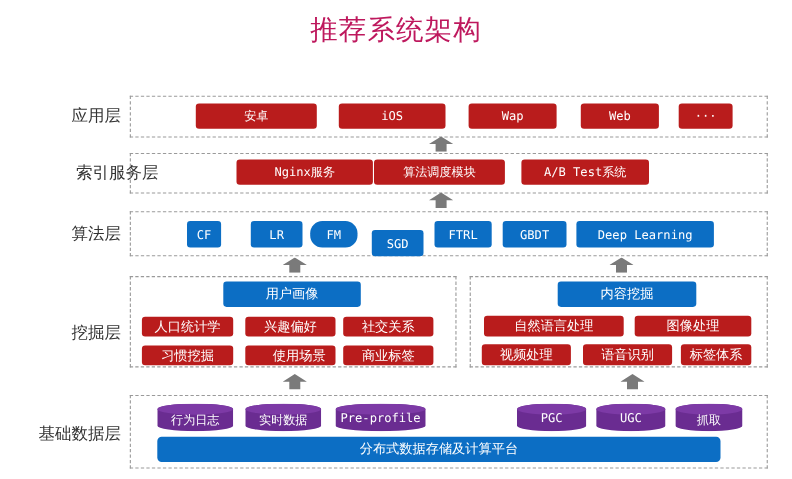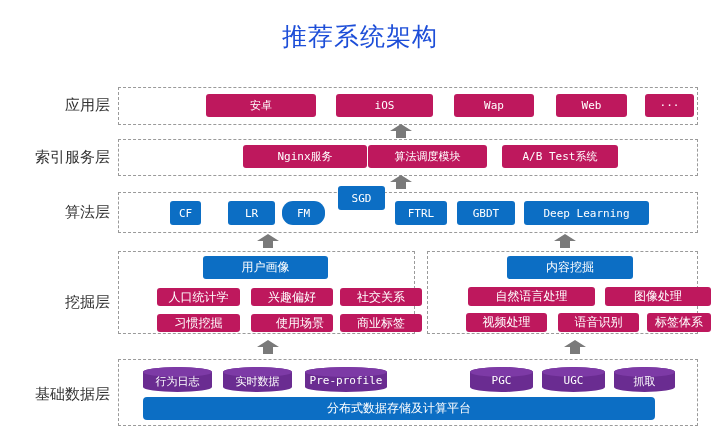--- a/index.html
+++ b/index.html
@@ -1,26 +1,26 @@
 <!DOCTYPE html>
 <html><head>
 <meta charset="utf-8">
 <style>
   html, body { margin:0; padding:0; background:#ffffff; }
   body { width:720px; height:435px; position:relative; overflow:hidden;
          font-family:"DejaVu Sans", "Liberation Sans", sans-serif; }
-  .title { position:absolute; left:0; width:720px; top:20px; text-align:center;
-           font-size:25px; color:#1d4ed8; letter-spacing:1px; font-family:"DejaVu Serif", serif; }
+  .title { position:absolute; left:0; width:720px; top:10px; text-align:center;
+           font-size:25px; color:#be185d; letter-spacing:1px; font-family:"DejaVu Serif", serif; }
   .layer-label { position:absolute; width:110px; text-align:right; font-size:15px; color:#333;
                  font-family:"DejaVu Serif", serif; }
   .box { position:absolute; border:1.2px dashed #9a9a9a; box-sizing:border-box; }
   .btn { position:absolute; color:#fff; font-size:11px; display:flex; align-items:center;
          justify-content:center; border-radius:3px; box-sizing:border-box; white-space:nowrap;
          font-family:"DejaVu Sans Mono", monospace; }
-  .red { background:#be185d;margin-left:28px; }
+  .red { background:#b91c1c; }
   .blue { background:#0c6ec4; }
   .arrow { position:absolute; width:22px; height:14px; }
   .cyl { position:absolute; height:25px; }
   .cyl svg { position:absolute; left:0; top:0; }
   .cyl span { position:absolute; left:0; right:0; top:7px; text-align:center; color:#fff;
               font-size:11px; font-family:"DejaVu Sans Mono", monospace; }
   .cjk { font-family:"DejaVu Sans", sans-serif; }
 </style>
 </head>
 <body>
@@ -33,36 +33,36 @@
 <div class="btn red cjk" style="left:178px;top:94px;width:110px;height:23px;">安卓</div>
 <div class="btn red" style="left:308px;top:94px;width:97px;height:23px;">iOS</div>
 <div class="btn red" style="left:426px;top:94px;width:80px;height:23px;">Wap</div>
 <div class="btn red" style="left:528px;top:94px;width:71px;height:23px;">Web</div>
 <div class="btn red" style="left:617px;top:94px;width:49px;height:23px;">···</div>
 
 <svg class="arrow" style="left:390px;top:124px;" viewBox="0 0 22 14">
     <polygon points="11,0 22,7 16,7 16,14 6,14 6,7 0,7" fill="#7a7a7a"></polygon>
   </svg>
 
-<div class="layer-label cjk" style="left:0;top:148px;">索引服务层</div>
+<div class="layer-label cjk" style="left:0;top:148px;padding-left:34px;">索引服务层</div>
 <div class="box" style="left:118px;top:139px;width:580px;height:37px;"></div>
 <div class="btn red" style="left:215px;top:145px;width:124px;height:23px;">Nginx服务</div>
 <div class="btn red cjk" style="left:340px;top:145px;width:119px;height:23px;">算法调度模块</div>
 <div class="btn red" style="left:474px;top:145px;width:116px;height:23px;">A/B Test系统</div>
 
 <svg class="arrow" style="left:390px;top:175px;" viewBox="0 0 22 14">
     <polygon points="11,0 22,7 16,7 16,14 6,14 6,7 0,7" fill="#7a7a7a"></polygon>
   </svg>
 
 <div class="layer-label cjk" style="left:0;top:203px;">算法层</div>
 <div class="box" style="left:118px;top:192px;width:580px;height:41px;"></div>
 <div class="btn blue" style="left:170px;top:201px;width:31px;height:24px;">CF</div>
 <div class="btn blue" style="left:228px;top:201px;width:47px;height:24px;">LR</div>
 <div class="btn blue" style="left:282px;top:201px;width:43px;height:24px;border-radius:11px;">FM</div>
-<div class="btn blue" style="left:338px;top:186px;width:47px;height:24px;">SGD</div>
+<div class="btn blue" style="left:338px;top:209px;width:47px;height:24px;">SGD</div>
 <div class="btn blue" style="left:395px;top:201px;width:52px;height:24px;">FTRL</div>
 <div class="btn blue" style="left:457px;top:201px;width:58px;height:24px;">GBDT</div>
 <div class="btn blue" style="left:524px;top:201px;width:125px;height:24px;">Deep Learning</div>
 
 <svg class="arrow" style="left:257px;top:234px;" viewBox="0 0 22 14">
     <polygon points="11,0 22,7 16,7 16,14 6,14 6,7 0,7" fill="#7a7a7a"></polygon>
   </svg>
 <svg class="arrow" style="left:554px;top:234px;" viewBox="0 0 22 14">
     <polygon points="11,0 22,7 16,7 16,14 6,14 6,7 0,7" fill="#7a7a7a"></polygon>
   </svg>

